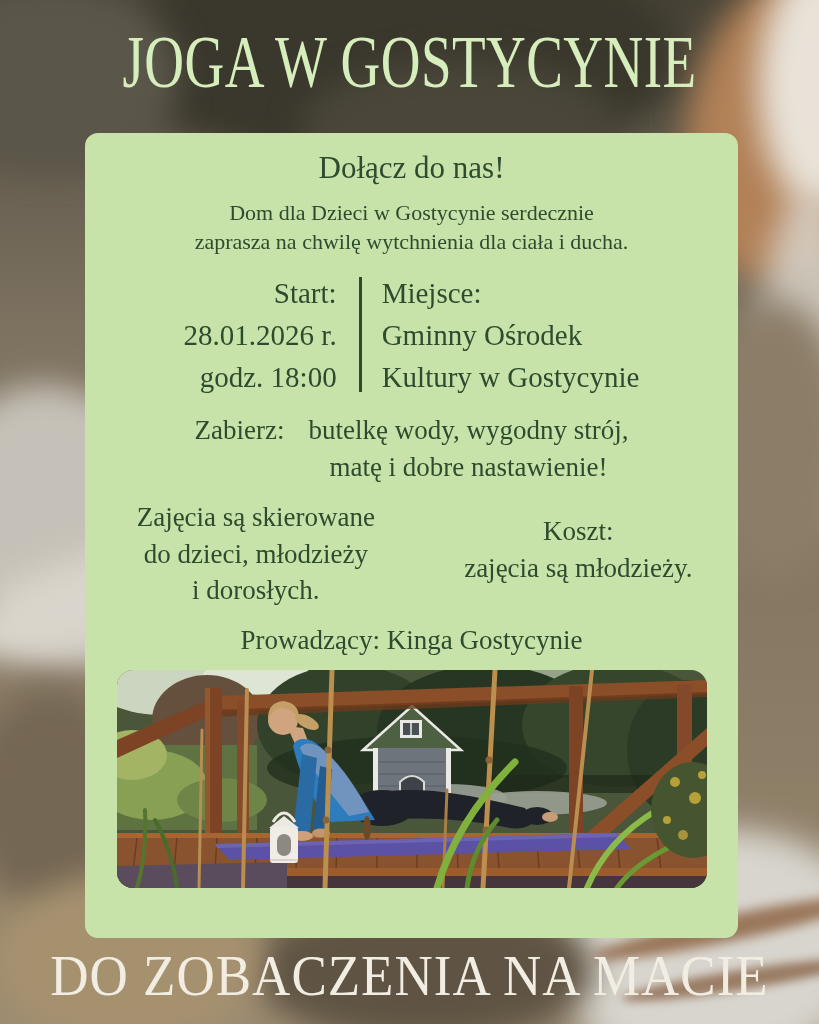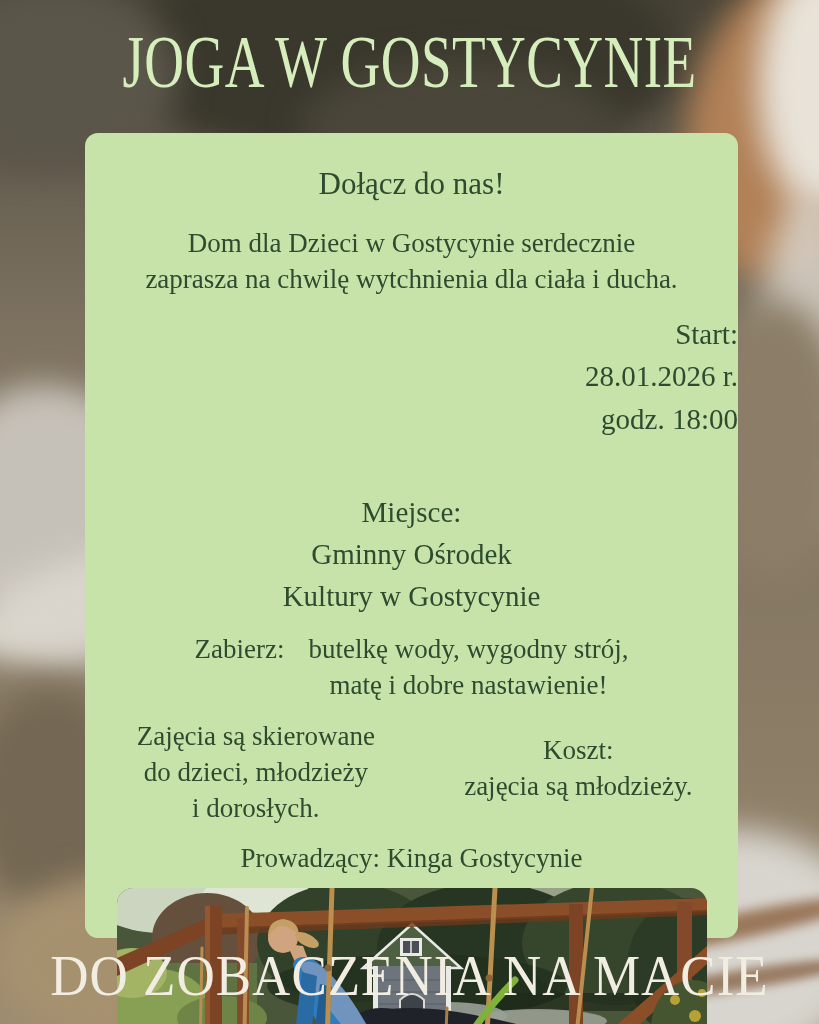--- a/index.html
+++ b/index.html
@@ -14,27 +14,27 @@
   body{font-family:"Liberation Serif", serif; overflow:hidden;}
   .poster{position:relative;width:819px;height:1024px;overflow:hidden;
     background:linear-gradient(180deg,#474336 0%,#524d3f 9%,#6a6253 19%,#7d7260 32%,#857863 46%,#877963 62%,#8d7e67 76%,#96866d 90%,#9c8c72 100%);}
   .bg{position:absolute;inset:0;}
   .blob{position:absolute;filter:blur(16px);border-radius:50%;}
   .poster-title{position:absolute;top:26px;left:0;width:100%;text-align:center;
     font-size:64px;color:var(--title-color);white-space:nowrap;
     transform:scale(0.86,1.14);letter-spacing:0.5px;font-weight:400;}
   .card{position:absolute;left:85px;top:133px;width:653px;height:805px;
     background:var(--card-bg);border-radius:13px;color:var(--text-dark);
-    padding-top:32px;text-align:center;}
+    padding-top:16px;text-align:center;}
   .card-heading{font-size:31px;line-height:1.2;}
-  .intro{margin-top:24px;font-size:27px;line-height:1.32;}
-  .schedule{margin-top:16px;display:flex;justify-content:center;font-size:29px;line-height:1.45;flex-direction:column;}
+  .intro{margin-top:12px;font-size:22px;line-height:1.32;}
+  .schedule{margin-top:16px;display:flex;justify-content:center;font-size:29px;line-height:1.45;}
   .sched-left{text-align:right;}
   .sched-divider{width:3px;background:var(--divider-color);margin:5px 20px 6px 22px;}
-  .sched-right{text-align:center;margin-top:40px;}
+  .sched-right{text-align:left;}
   .bring{margin-top:14px;display:flex;justify-content:center;gap:24px;font-size:27px;line-height:1.35;}
   .bring-lines{text-align:center;}
   .info-row{margin-top:14px;display:flex;font-size:27px;line-height:1.35;justify-content:flex-end;}
   .audience{flex:1.02;text-align:center;padding-left:8px;}
   .cost{flex:1;text-align:center;padding-top:14px;}
   .instructor{margin-top:16px;font-size:27px;}
   .photo-frame{margin:14px auto 0;width:590px;height:218px;border-radius:16px;overflow:hidden;display:block;}
   .photo-frame svg{display:block;}
   .poster-footer{position:absolute;top:946px;left:0;width:100%;text-align:center;
     font-size:53px;color:var(--footer-color);white-space:nowrap;

